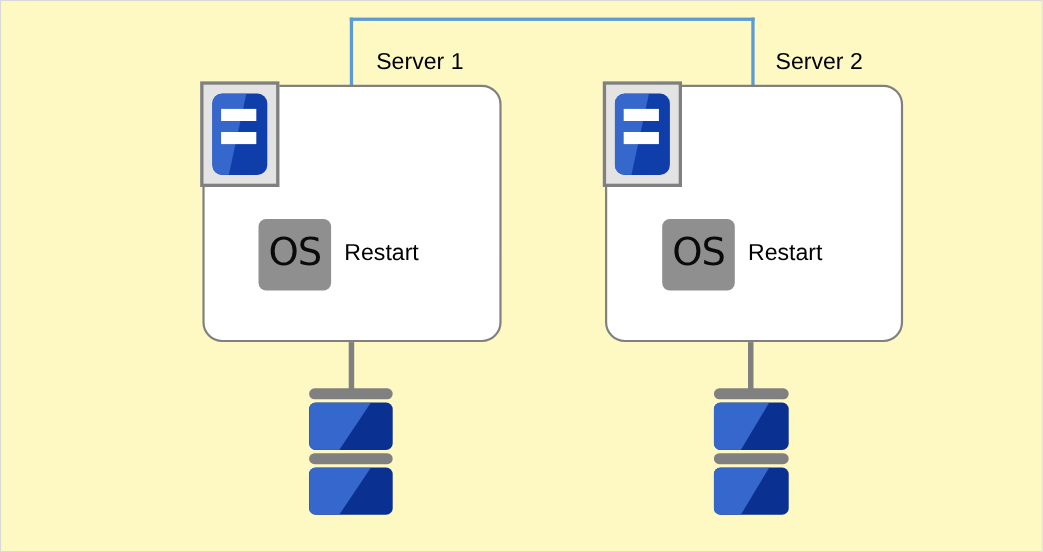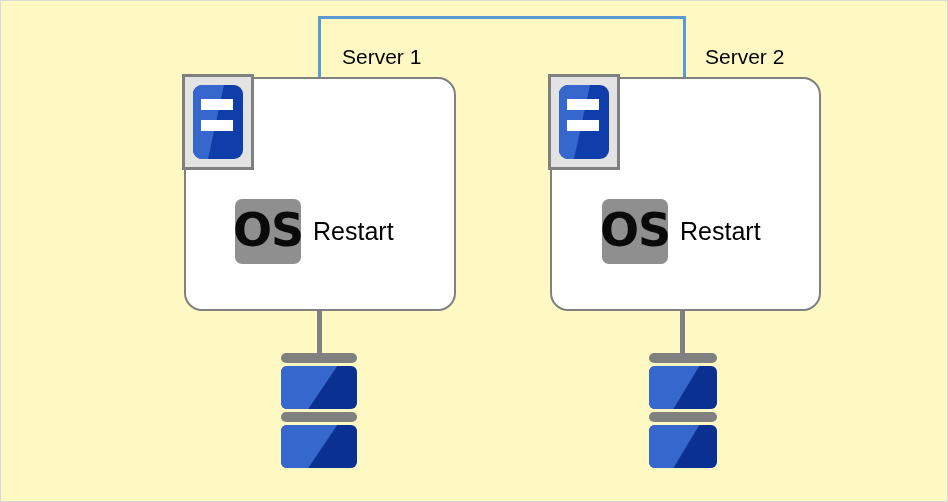--- a/index.html
+++ b/index.html
@@ -109,31 +109,31 @@
   .os-badge-text {
     position: absolute;
     left: 0;
     top: 0;
     width: 66px;
     height: 62px;
     display: flex;
     align-items: center;
     justify-content: center;
     font-family: "DejaVu Sans", sans-serif;
-    font-weight: bold;
-    font-size: 46px;
+    font-weight: normal;
+    font-size: 35px;
     letter-spacing: -1px;
     color: #0a0a0a;
     line-height: 1;
   }
   .os-caption {
     position: absolute;
     left: 78px;
     top: 20px;
-    font-size: 25px;
+    font-size: 21px;
     color: #000000;
     white-space: nowrap;
     line-height: 1;
   }
 
   
   .connector {
     position: absolute;
     width: 5px;
     background: #808080;

